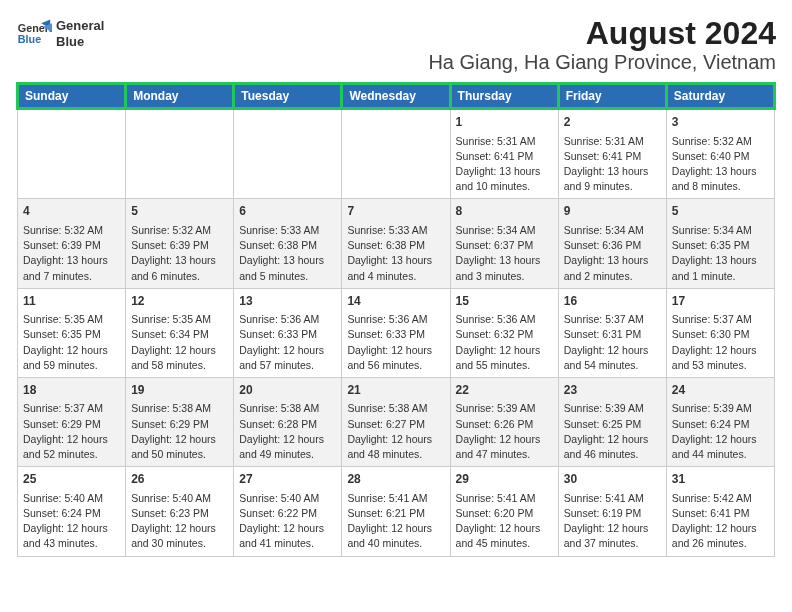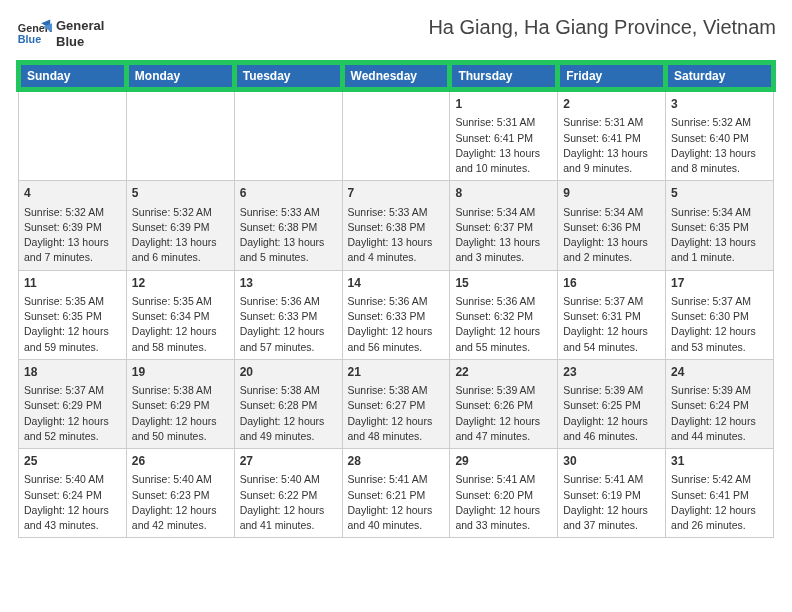--- a/index.html
+++ b/index.html
@@ -50,21 +50,21 @@
       table-layout: fixed;
       font-size: 10.5px;
     }
     th {
       background-color: #2a6db5;
       color: #fff;
       text-align: left;
       padding: 4px 6px;
       font-size: 12px;
       font-weight: bold;
-      border: 5px solid #22c55e;
+      border: 3px solid #22c55e;
     }
     td {
       border: 1px solid #ccc;
       vertical-align: top;
       padding: 4px 5px;
       height: 80px;
       color: #333;
       font-size: 10.5px;
       line-height: 1.45;
     }
@@ -94,20 +94,21 @@
       <text x="2" y="30" font-size="12" font-weight="bold" fill="#2a6db5">Blue</text>
       <polygon points="28,8 38,14 38,4" fill="#2a6db5"></polygon>
       <polygon points="30,12 40,18 40,8" fill="#5090d0"></polygon>
     </svg>
     <div class="logo-text">
       <span>General</span><br>
       <span>Blue</span>
     </div>
   </div>
   <div class="title-block">
+    <div class="main-title">August 2024</div>
     <div class="subtitle">Ha Giang, Ha Giang Province, Vietnam</div>
   </div>
 </div>
 
 <table>
   <thead>
     <tr>
     <th>Sunday</th>
         <th>Monday</th>
         <th>Tuesday</th>
@@ -304,42 +305,42 @@
           <div>Sunrise: 5:40 AM</div>
           <div>Sunset: 6:24 PM</div>
           <div>Daylight: 12 hours</div>
           <div>and 43 minutes.</div>
         </td>
         <td>
           <span class="day-num">26</span>
           <div>Sunrise: 5:40 AM</div>
           <div>Sunset: 6:23 PM</div>
           <div>Daylight: 12 hours</div>
-          <div>and 42 minutes.</div>
+          <div>and 30 minutes.</div>
         </td>
         <td>
           <span class="day-num">27</span>
           <div>Sunrise: 5:40 AM</div>
           <div>Sunset: 6:22 PM</div>
           <div>Daylight: 12 hours</div>
           <div>and 41 minutes.</div>
         </td>
         <td>
           <span class="day-num">28</span>
           <div>Sunrise: 5:41 AM</div>
           <div>Sunset: 6:21 PM</div>
           <div>Daylight: 12 hours</div>
           <div>and 40 minutes.</div>
         </td>
         <td>
           <span class="day-num">29</span>
           <div>Sunrise: 5:41 AM</div>
           <div>Sunset: 6:20 PM</div>
           <div>Daylight: 12 hours</div>
-          <div>and 33 minutes.</div>
+          <div>and 45 minutes.</div>
         </td>
         <td>
           <span class="day-num">30</span>
           <div>Sunrise: 5:41 AM</div>
           <div>Sunset: 6:19 PM</div>
           <div>Daylight: 12 hours</div>
           <div>and 37 minutes.</div>
         </td>
         <td>
           <span class="day-num">31</span>

